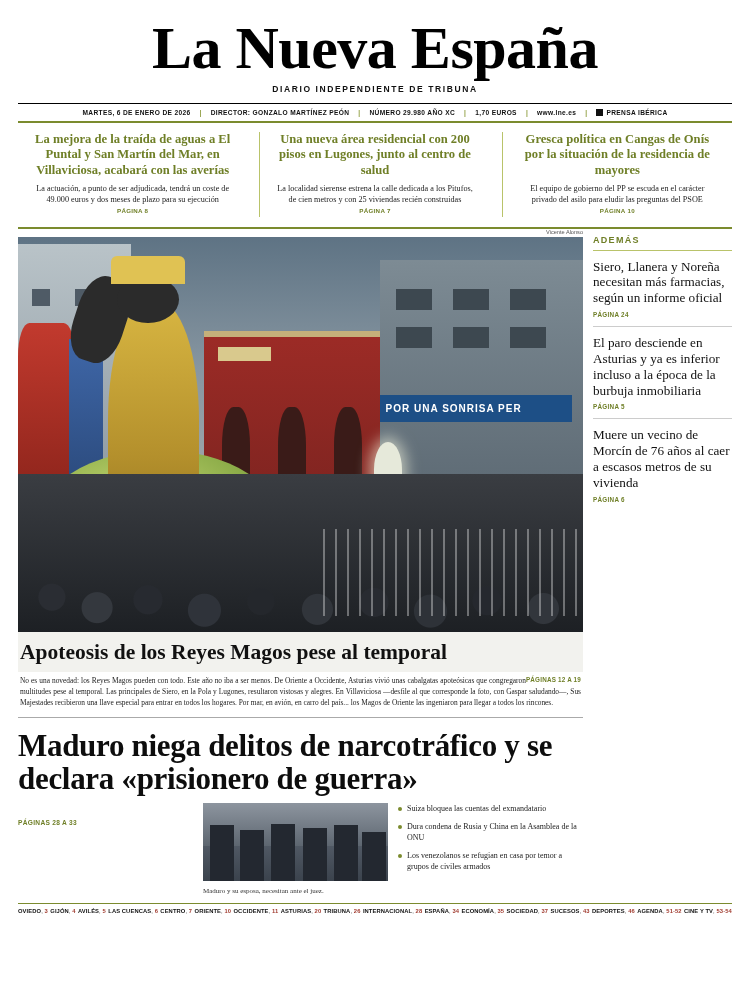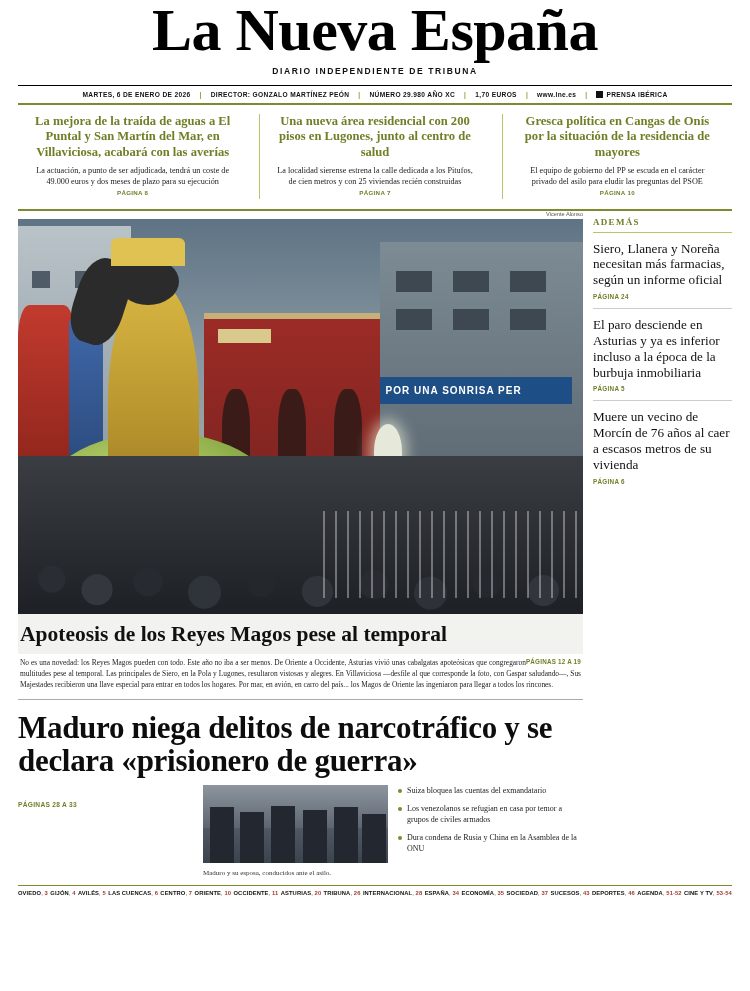--- a/index.html
+++ b/index.html
@@ -18,20 +18,21 @@
     position: relative;
     width: 750px;
     height: 991px;
     box-sizing: border-box;
     padding: 0 18px;
   }
 
   
   .masthead {
     text-align: center;
+    padding-top: 18px;
   }
   .masthead-title {
     font-family: "Liberation Serif", serif;
     font-size: 60px;
     font-weight: 700;
     letter-spacing: -0.5px;
     line-height: 1.0;
     color: #000;
   }
   .masthead-sub {
@@ -345,21 +346,21 @@
     content: "";
     position: absolute;
     left: 0; top: 4px;
     width: 4px; height: 4px;
     border-radius: 50%;
     background: #7b8b2e;
   }
 
   
   .ademas-head {
-    font-family: Liberation Serif, serif;
+    font-family: Liberation Sans, sans-serif;
     font-size: 9px;
     font-weight: 700;
     letter-spacing: 1.3px;
     color: #6f7f27;
     padding: 6px 0 5px;
     border-bottom: 1px solid #b9c36a;
   }
   .brief {
     padding: 8px 0 8px;
     border-bottom: 1px solid #ccc;
@@ -511,27 +512,27 @@
         <div class="lower-mid">
           <div class="small-photo">
             <div class="sp-bg"></div>
             <div class="sp-fig" style="left:4%"></div>
             <div class="sp-fig" style="left:20%;height:66%"></div>
             <div class="sp-fig" style="left:37%;height:74%"></div>
             <div class="sp-fig" style="left:54%;height:68%"></div>
             <div class="sp-fig" style="left:71%;height:72%"></div>
             <div class="sp-fig" style="left:86%;height:64%"></div>
           </div>
-          <div class="small-cap">Maduro y su esposa, conducidos ante el asilo.</div>
+          <div class="small-cap">Maduro y su esposa, necesitan ante el juez.</div>
         </div>
         <div class="lower-right">
           <div class="bullets">
             <div class="b">Suiza bloquea las cuentas del exmandatario</div>
+            <div class="b">Dura condena de Rusia y China en la Asamblea de la ONU</div>
             <div class="b">Los venezolanos se refugian en casa por temor a grupos de civiles armados</div>
-            <div class="b">Dura condena de Rusia y China en la Asamblea de la ONU</div>
           </div>
         </div>
       </div>
     </div>
 
     <div class="col-right">
       <div class="ademas-head">ADEMÁS</div>
 
       <div class="brief">
         <div class="brief-title">Siero, Llanera y Noreña necesitan más farmacias, según un informe oficial</div>

